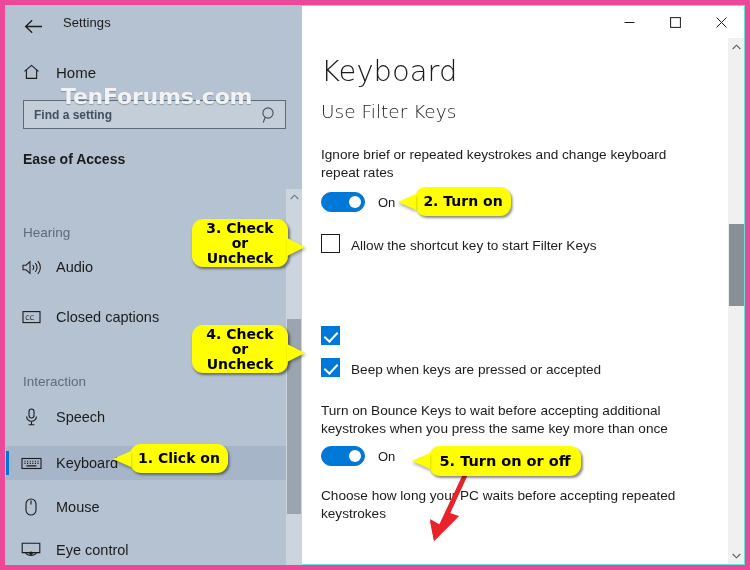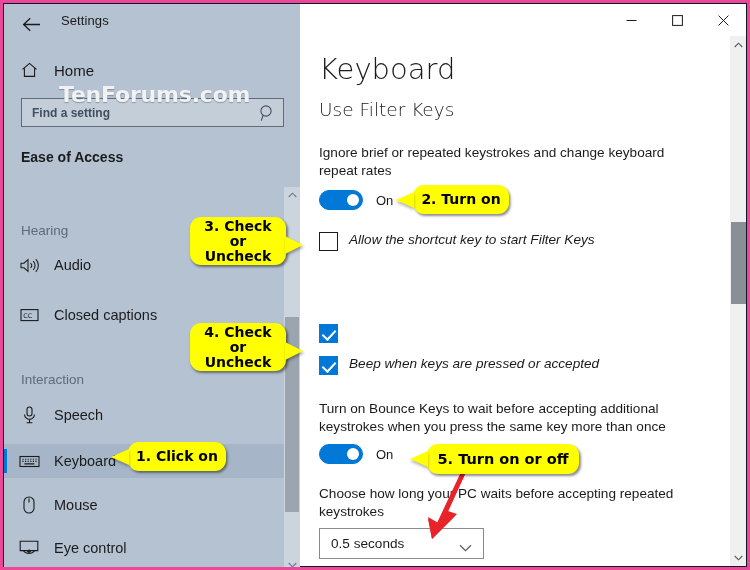--- a/index.html
+++ b/index.html
@@ -6,22 +6,22 @@
   html, body { margin:0; padding:0; }
   body {
     width:750px; height:570px;
     font-family:"Liberation Sans", sans-serif;
     background:#ffffff;
     overflow:hidden;
     position:relative;
   }
   #app {
     position:absolute; inset:0;
-    border:3px solid #ec4899;
-    background:#0f172a;
+    border:5px solid #ec4899;
+    background:#5eead4;
     overflow:hidden;
     padding-left:41px;
   }
 
   
   .leftpane {
     position:absolute; left:1px; top:1px;
     width:296px; height:568px;
     background:#b4c2d2;
   }
@@ -157,21 +157,21 @@
   .toggle .knob {
     position:absolute; right:3px; top:3px;
     width:12px; height:12px; border-radius:50%;
     background:#ffffff;
   }
   .toggle-state {
     margin-left:13px; font-size:13px; color:#1b1b1b;
   }
 
   .check-row {
-    position:absolute; left:19px; display:flex; align-items:flex-start; cursor:pointer;font-style:italic;
+    position:absolute; left:19px; display:flex; align-items:flex-end; cursor:pointer;
   }
   .cbox {
     width:19px; height:19px; border:1.6px solid #1b1b1b; background:#fff;
     position:relative; flex:none;
   }
   .cbox.on {
     background:#0078d7; border-color:#0078d7;
   }
   .cbox.on::after {
     content:""; position:absolute; left:5px; top:2px;
@@ -430,28 +430,20 @@
 
       <div class="toggle-row" style="top:440px;">
         <div class="toggle">
           <div class="knob"></div>
         </div>
         <span class="toggle-state">On</span>
       </div>
 
       <div class="desc" style="top:481px; width:390px;">Choose how long your PC waits before accepting repeated keystrokes</div>
 
-      <div class="dropdown" style="top:524px;">
-        <span class="dval">0.5 seconds</span>
-        <span class="dchev">
-          <svg width="13" height="8" viewBox="0 0 13 8">
-              <path d="M1 1.3 L6.5 6.6 L12 1.3" stroke="#5a5a5a" stroke-width="1.2" fill="none"></path>
-            </svg>
-        </span>
-      </div>
     </div>
 
     <div class="rscroll">
       <div class="arrow up">
         <svg width="9" height="6" viewBox="0 0 9 6">
             <path d="M0.7 5 L4.5 1.2 L8.3 5" stroke="#5a5a5a" stroke-width="1.1" fill="none"></path>
           </svg>
       </div>
       <div class="thumb"></div>
       <div class="arrow dn">

